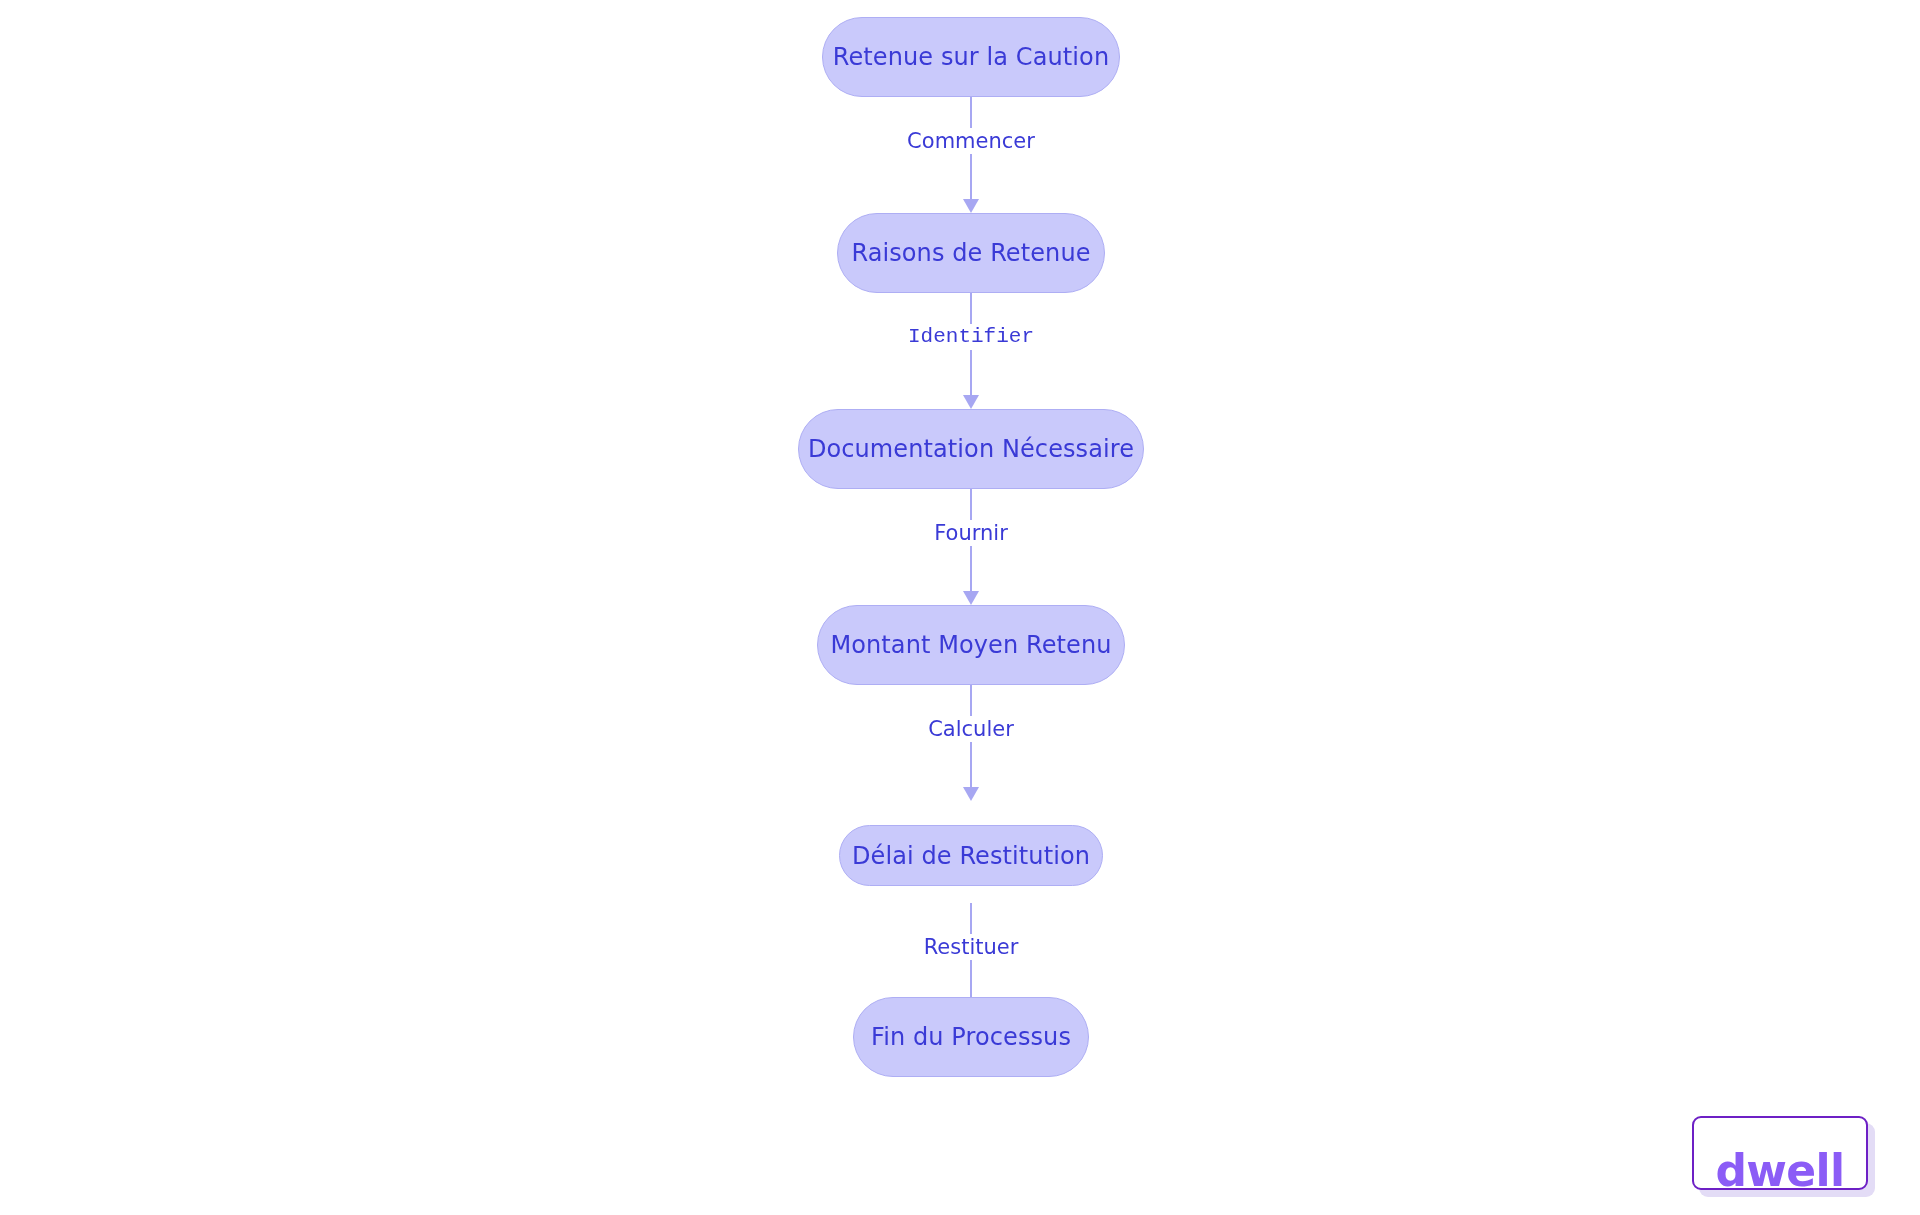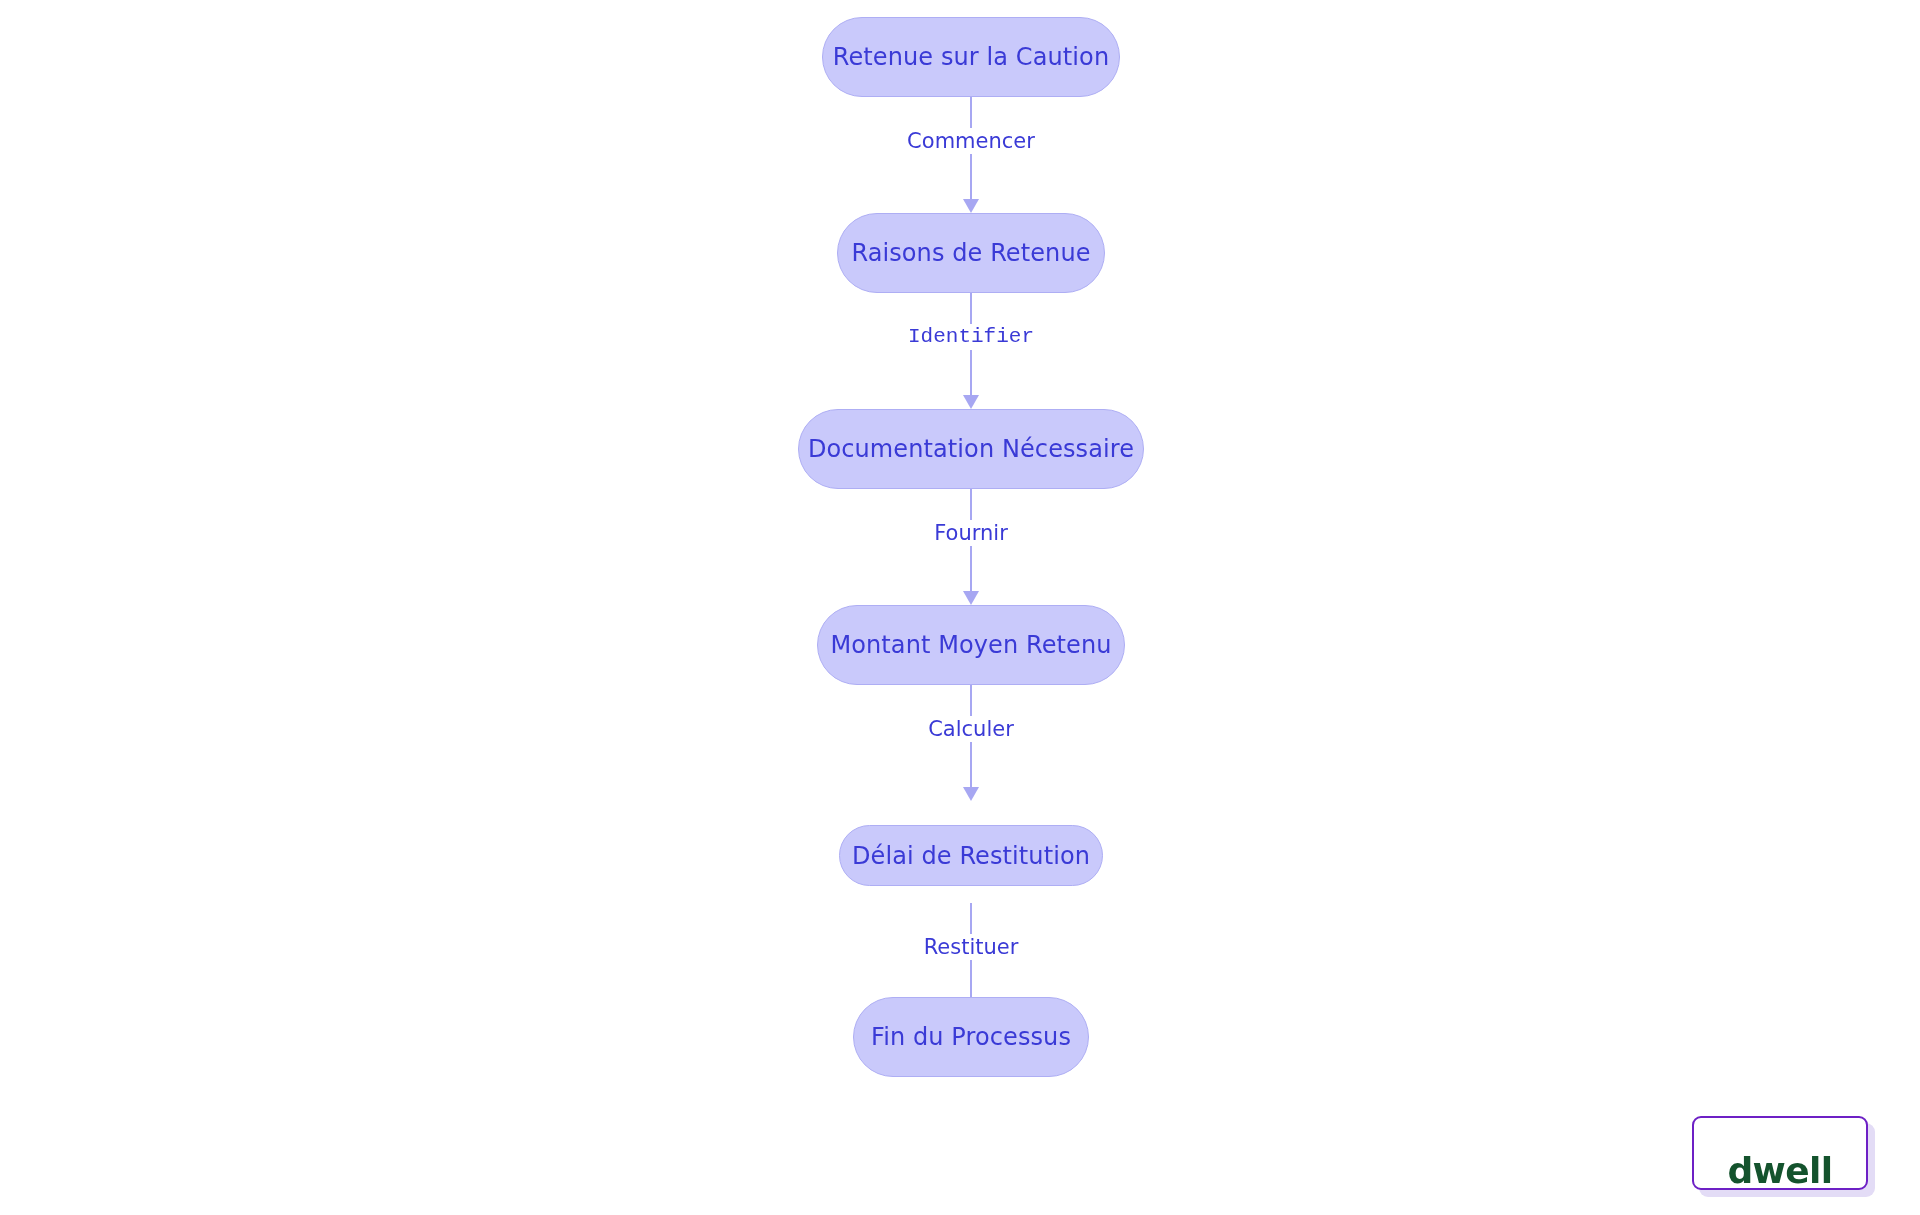--- a/index.html
+++ b/index.html
@@ -85,22 +85,22 @@
     box-sizing: border-box;
     background: #ffffff;
     border: 2.6px solid #6d20c5;
     border-radius: 9px;
     display: flex;
     align-items: center;
     justify-content: center;
     box-shadow: 7px 7px 0 0 #e3dcf6;
   }
   #brand-badge .brand-text {
-    color: #14532d;
-    font-size: 36px;
+    color: #8b5cf6;
+    font-size: 44px;
     font-weight: 700;
     letter-spacing: -0.6px;
     line-height: 1;
     margin-top: 36px;
   }
 </style>
 </head>
 <body>
 
 <div id="flow-canvas">

